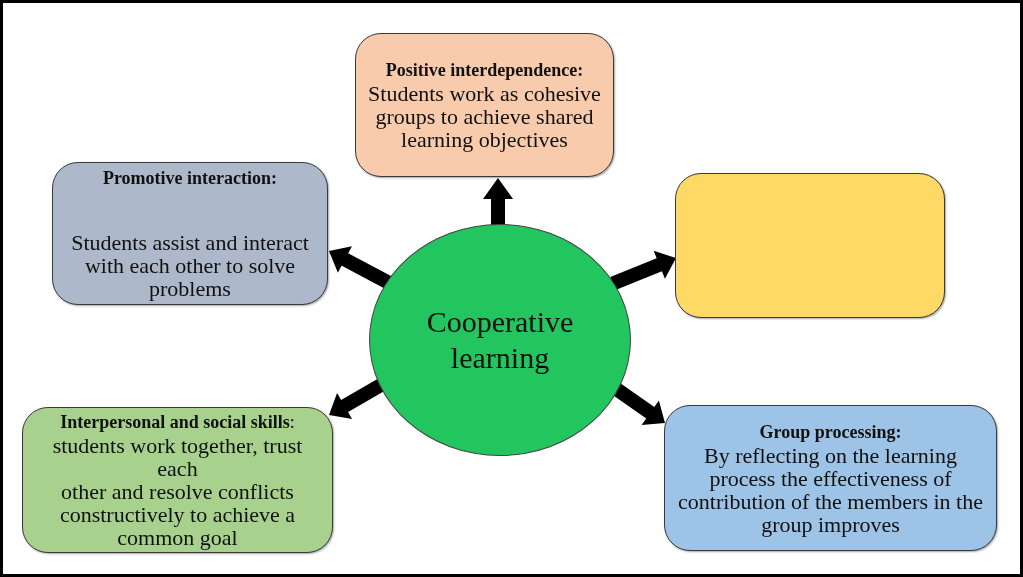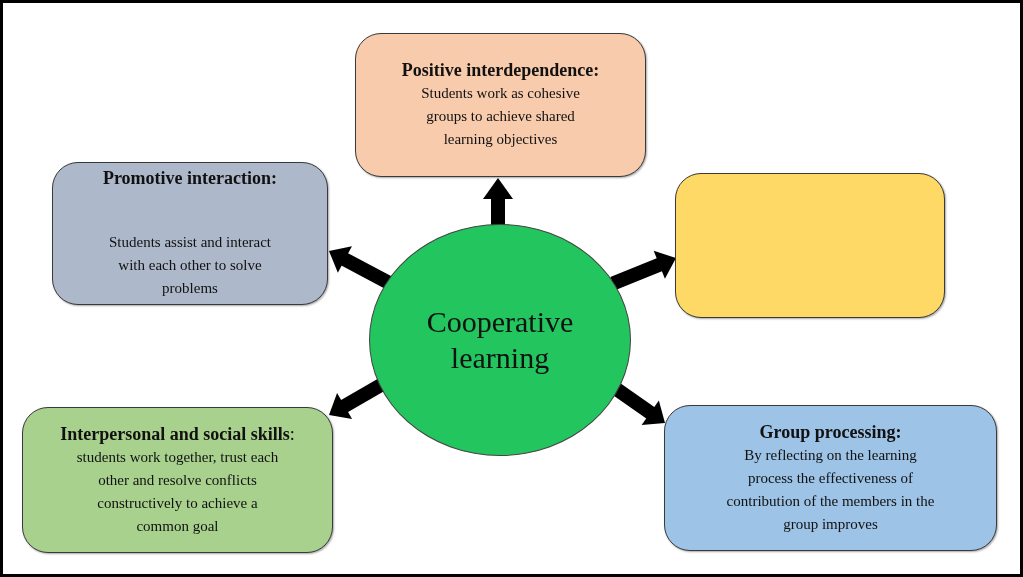--- a/index.html
+++ b/index.html
@@ -22,21 +22,21 @@
     display: flex;
     flex-direction: column;
     align-items: center;
     justify-content: center;
     text-align: center;
     box-shadow: 1px 1px 2px rgba(0,0,0,0.35);
     padding: 4px 8px;
   }
   .box .title { font-weight: bold; font-size: 18px; line-height: 23px; }
   .box .title .colon { font-weight: normal; }
-  .box .body { font-size: 15px; line-height: 23px; white-space: pre-line; }
+  .box .body { font-size: 22px; line-height: 23px; white-space: pre-line; }
   #arrows { position: absolute; left: 0; top: 0; }
   #center {
     position: absolute;
     left: 366px; top: 221px;
     width: 262px; height: 232px;
     box-sizing: border-box;
     border-radius: 50%;
     border: 1px solid #444;
     background: #22c55e;
     display: flex;
@@ -77,21 +77,21 @@
 
     <g transform="translate(662,420) rotate(35)">
       <rect x="-62" y="-7" width="48" height="14" fill="#000"></rect>
       <polygon points="0,0 -18,-15 -18,15" fill="#000"></polygon>
     </g>
   </svg>
 
   <div id="center">Cooperative
 learning</div>
 
-  <div class="box" style="left:352px; top:30px; width:291px; height:144px; background:#F8CBAD;">
+  <div class="box" style="left:352px; top:30px; width:259px; height:144px; background:#F8CBAD;">
     <div class="title"><span>Positive interdependence:</span><span class="colon"></span></div>
     <div class="body">Students work as cohesive
 groups to achieve shared
 learning objectives</div>
   </div>
 
   <div class="box" style="left:49px; top:159px; width:276px; height:143px; background:#ADB9CA;justify-content:space-between;">
     <div class="title"><span>Promotive interaction:</span><span class="colon"></span></div>
     <div class="body">Students assist and interact
 with each other to solve

